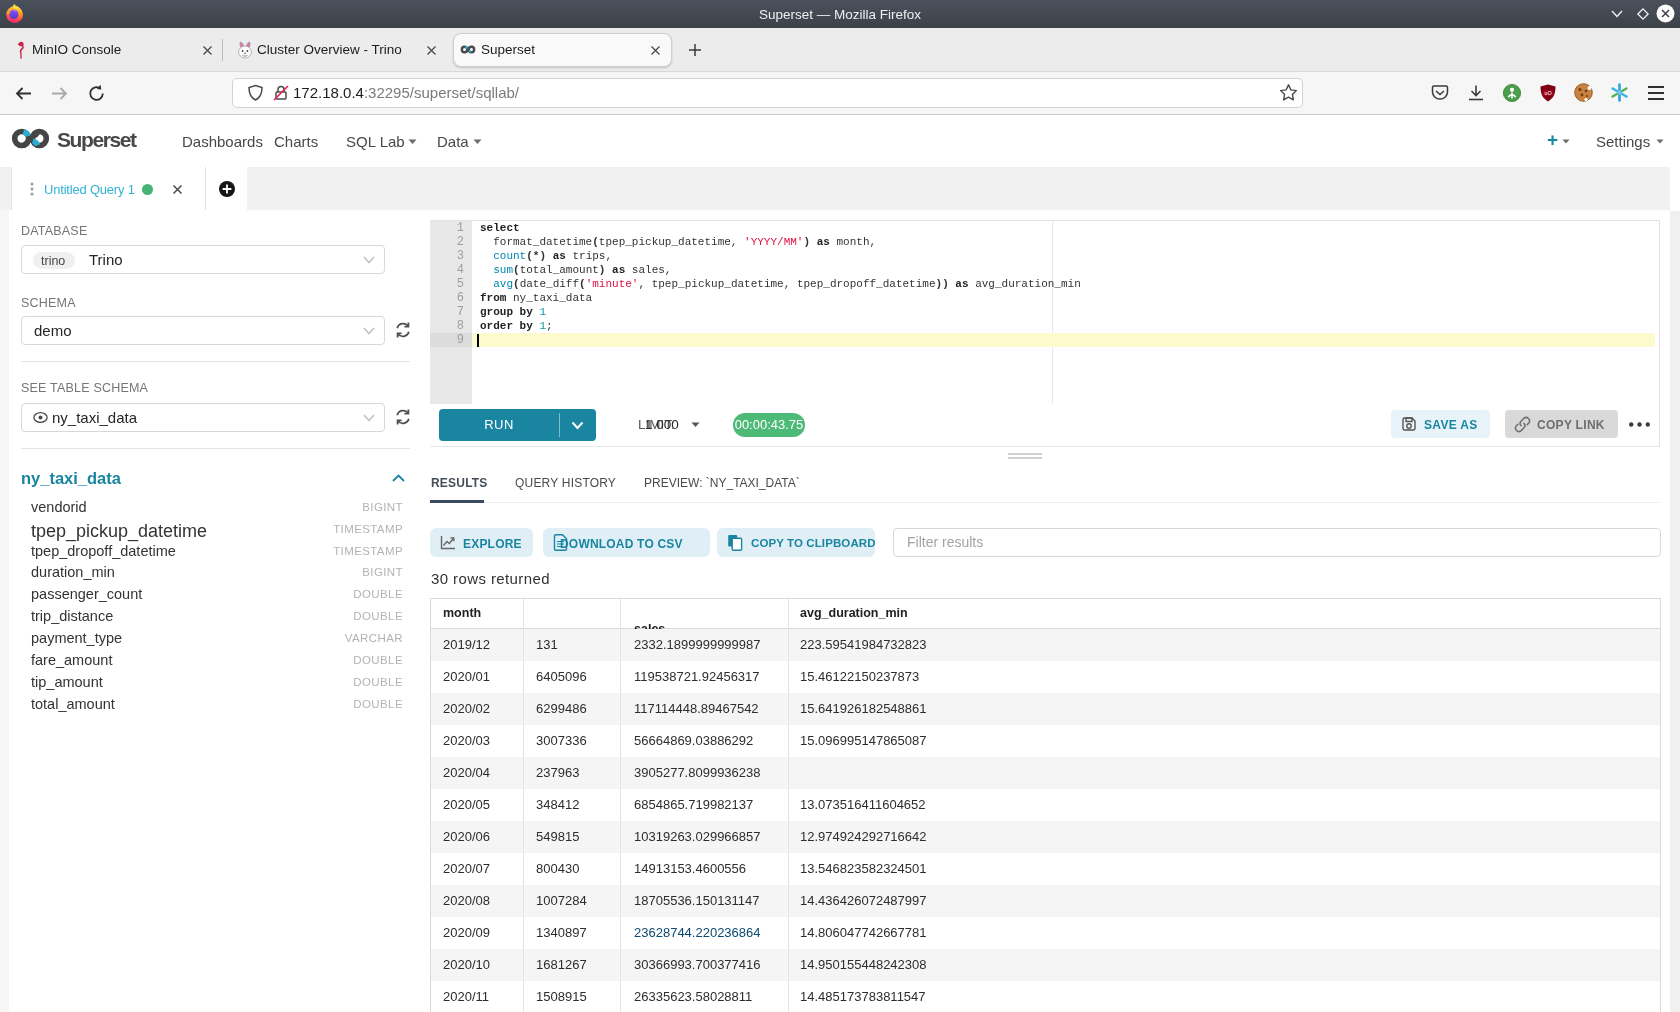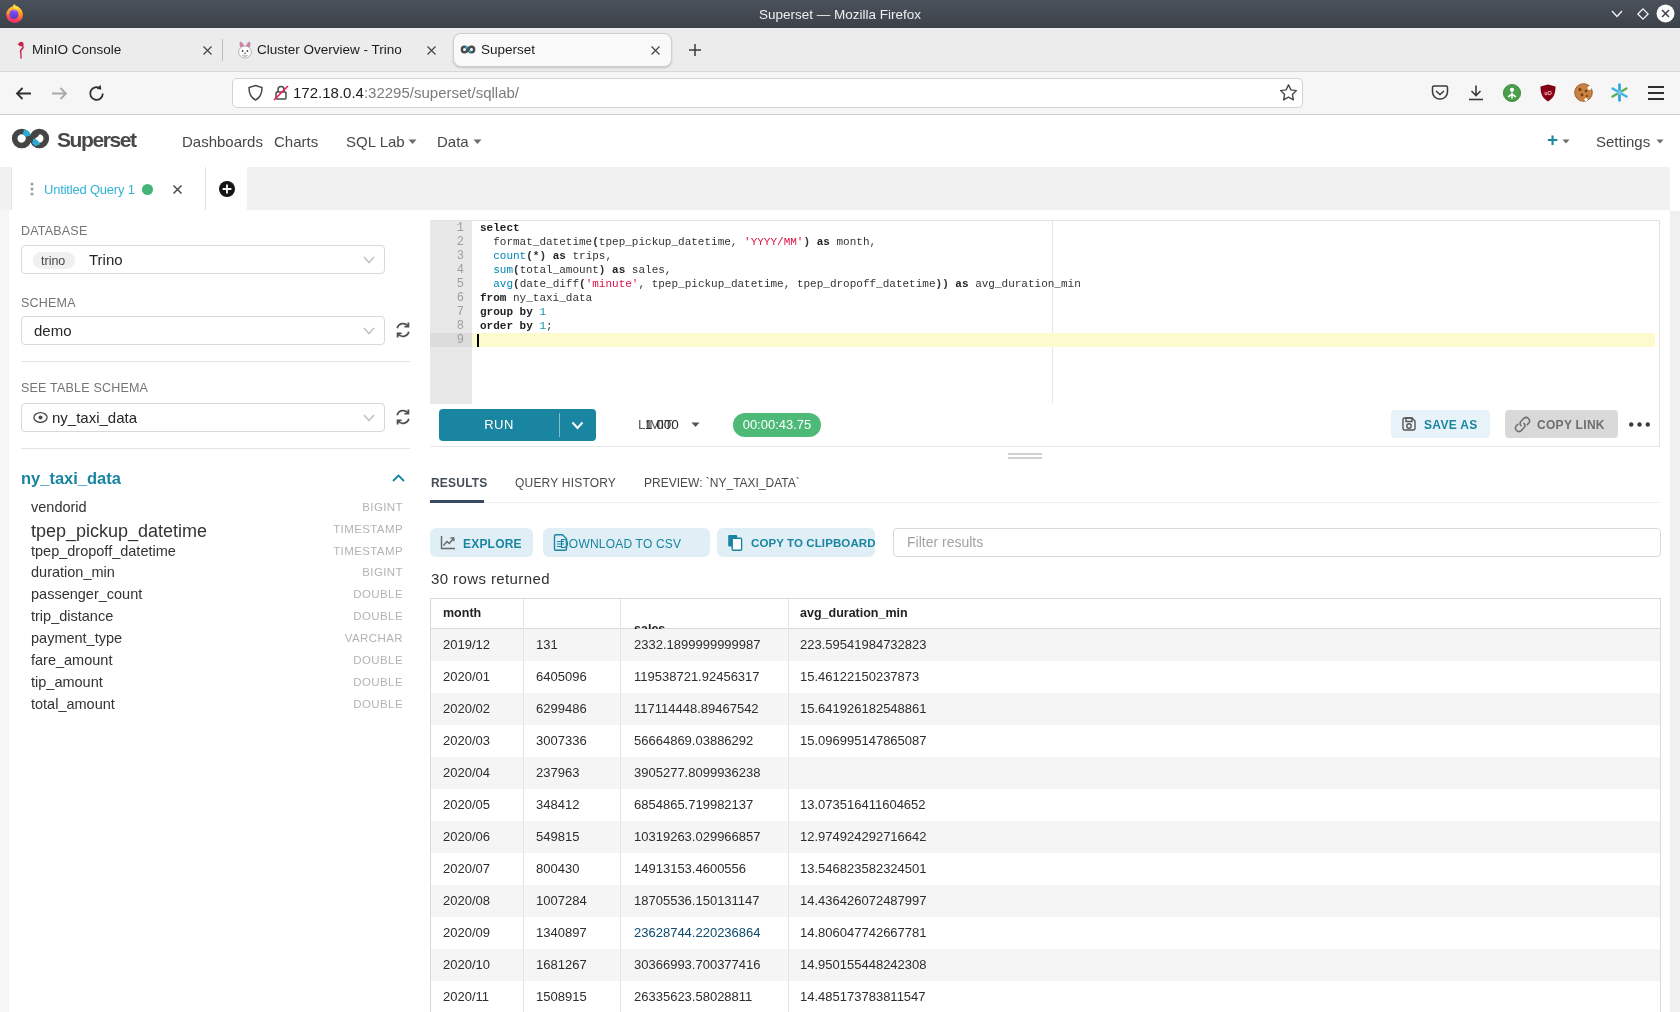--- a/index.html
+++ b/index.html
@@ -300,21 +300,21 @@
 <div class="abs" style="left:439px;top:409px;width:120px;height:24px;font-size:13px;color:#fff;letter-spacing:0.5px;text-align:center;line-height:32px;">RUN</div>
 <div class="abs" style="left:559px;top:413px;width:1px;height:24px;background:rgba(255,255,255,0.45);"></div>
 <svg class="abs" style="left:571px;top:421px;" width="13" height="9" viewBox="0 0 13 9">
       <path d="M1.5,1.5 L6.5,7 L11.5,1.5" stroke="#fff" stroke-width="2" fill="none"></path>
     </svg>
 <div class="abs" style="left:604px;top:417px;font-size:13.5px;color:#565656;margin-left:34px;">LIMIT:</div>
     <div class="abs" style="left:645px;top:417px;font-size:13.5px;color:#2b2b2b;">1 000</div>
 <svg class="abs" style="left:691px;top:422px;" width="9" height="6" viewBox="0 0 9 6">
       <path d="M0.5,0.5 L4.5,5 L8.5,0.5 Z" fill="#555"></path>
     </svg>
-<div class="abs" style="left:733px;top:413px;width:88px;height:24px;background:#4dba78;border-radius:12px;color:#fff;font-size:13px;text-align:center;line-height:24px;">00:00:43.75</div>
+<div class="abs" style="left:733px;top:413px;width:72px;height:24px;background:#4dba78;border-radius:12px;color:#fff;font-size:13px;text-align:center;line-height:24px;">00:00:43.75</div>
 <div class="abs" style="left:1391px;top:410px;width:99px;height:28px;background:#e7f3f9;border-radius:4px;"></div>
 <svg class="abs" style="left:1401px;top:416px;" width="16" height="16" viewBox="0 0 16 16">
       <path d="M2,3.5 A1.5,1.5 0 0 1 3.5,2 H11 L14,5 V12.5 A1.5,1.5 0 0 1 12.5,14 H3.5 A1.5,1.5 0 0 1 2,12.5 Z" fill="none" stroke="#555" stroke-width="1.4"></path>
       <path d="M5,2 H11 V5.5 H5 Z" fill="none" stroke="#555" stroke-width="1.4"></path>
       <circle cx="8" cy="10" r="2.2" fill="none" stroke="#555" stroke-width="1.4"></circle>
     </svg>
 <div class="abs" style="left:1424px;top:418px;font-size:12px;font-weight:bold;color:#1985a0;letter-spacing:0.3px;">SAVE AS</div>
 <div class="abs" style="left:1505px;top:410px;width:113px;height:28px;background:#d9d9d9;border-radius:4px;"></div>
 <svg class="abs" style="left:1514px;top:416px;" width="17" height="17" viewBox="0 0 17 17">
       <g fill="none" stroke="#6e6e6e" stroke-width="1.5" stroke-linecap="round">
@@ -343,21 +343,21 @@
       <path d="M1.5,1 L1.5,13.5 L15,13.5" fill="none" stroke="#666" stroke-width="1.4"></path>
       <path d="M3.5,10.5 L7,6.5 L9.2,8.5 L13.5,3.5" fill="none" stroke="#666" stroke-width="1.4"></path>
       <path d="M10.5,3 L13.8,3 L13.8,6.3" fill="none" stroke="#666" stroke-width="1.4"></path>
     </svg>
 <div class="abs" style="left:463px;top:537px;font-size:12px;font-weight:bold;color:#1985a0;letter-spacing:0.2px;">EXPLORE</div>
 <div class="abs" style="left:543px;top:528px;width:167px;height:29px;background:#e0eff6;border-radius:6px;"></div>
 <svg class="abs" style="left:553px;top:534px;" width="15" height="17" viewBox="0 0 15 17">
       <path d="M1.5,2 A1.3,1.3 0 0 1 2.8,0.7 H9.5 L13.5,4.7 V15 A1.3,1.3 0 0 1 12.2,16.3 H2.8 A1.3,1.3 0 0 1 1.5,15 Z" fill="none" stroke="#1985a0" stroke-width="1.4"></path>
       <path d="M4,7.5 H11 M4,10 H11 M4,12.5 H8.5" stroke="#1985a0" stroke-width="1.2"></path>
     </svg>
-<div class="abs" style="left:560px;top:537px;font-size:12px;font-weight:normal;color:#1985a0;letter-spacing:0.2px;">DOWNLOAD TO CSV</div>
+<div class="abs" style="left:560px;top:537px;font-size:12px;font-weight:bold;color:#1985a0;letter-spacing:0.2px;">DOWNLOAD TO CSV</div>
 <div class="abs" style="left:717px;top:528px;width:158px;height:29px;background:#e0eff6;border-radius:6px;"></div>
 <svg class="abs" style="left:727px;top:534px;" width="16" height="17" viewBox="0 0 16 17">
       <rect x="1.2" y="1" width="9" height="11.5" rx="1" fill="#1985a0"></rect>
       <rect x="5.2" y="4.2" width="9.4" height="12" rx="1" fill="#fff" stroke="#1985a0" stroke-width="1.4"></rect>
     </svg>
 <div class="abs" style="left:751px;top:537px;font-size:11.5px;font-weight:bold;color:#1985a0;letter-spacing:0.1px;">COPY TO CLIPBOARD</div>
 <div class="abs" style="left:893px;top:528px;width:768px;height:29px;border:1px solid #d9d9d9;border-radius:4px;box-sizing:border-box;background:#fff;"></div>
 <div class="abs" style="left:907px;top:534px;font-size:14px;color:#a3a3a3;">Filter results</div>
 <div class="abs" style="left:431px;top:570px;font-size:15px;letter-spacing:0.4px;color:#333;">30 rows returned</div>
 

